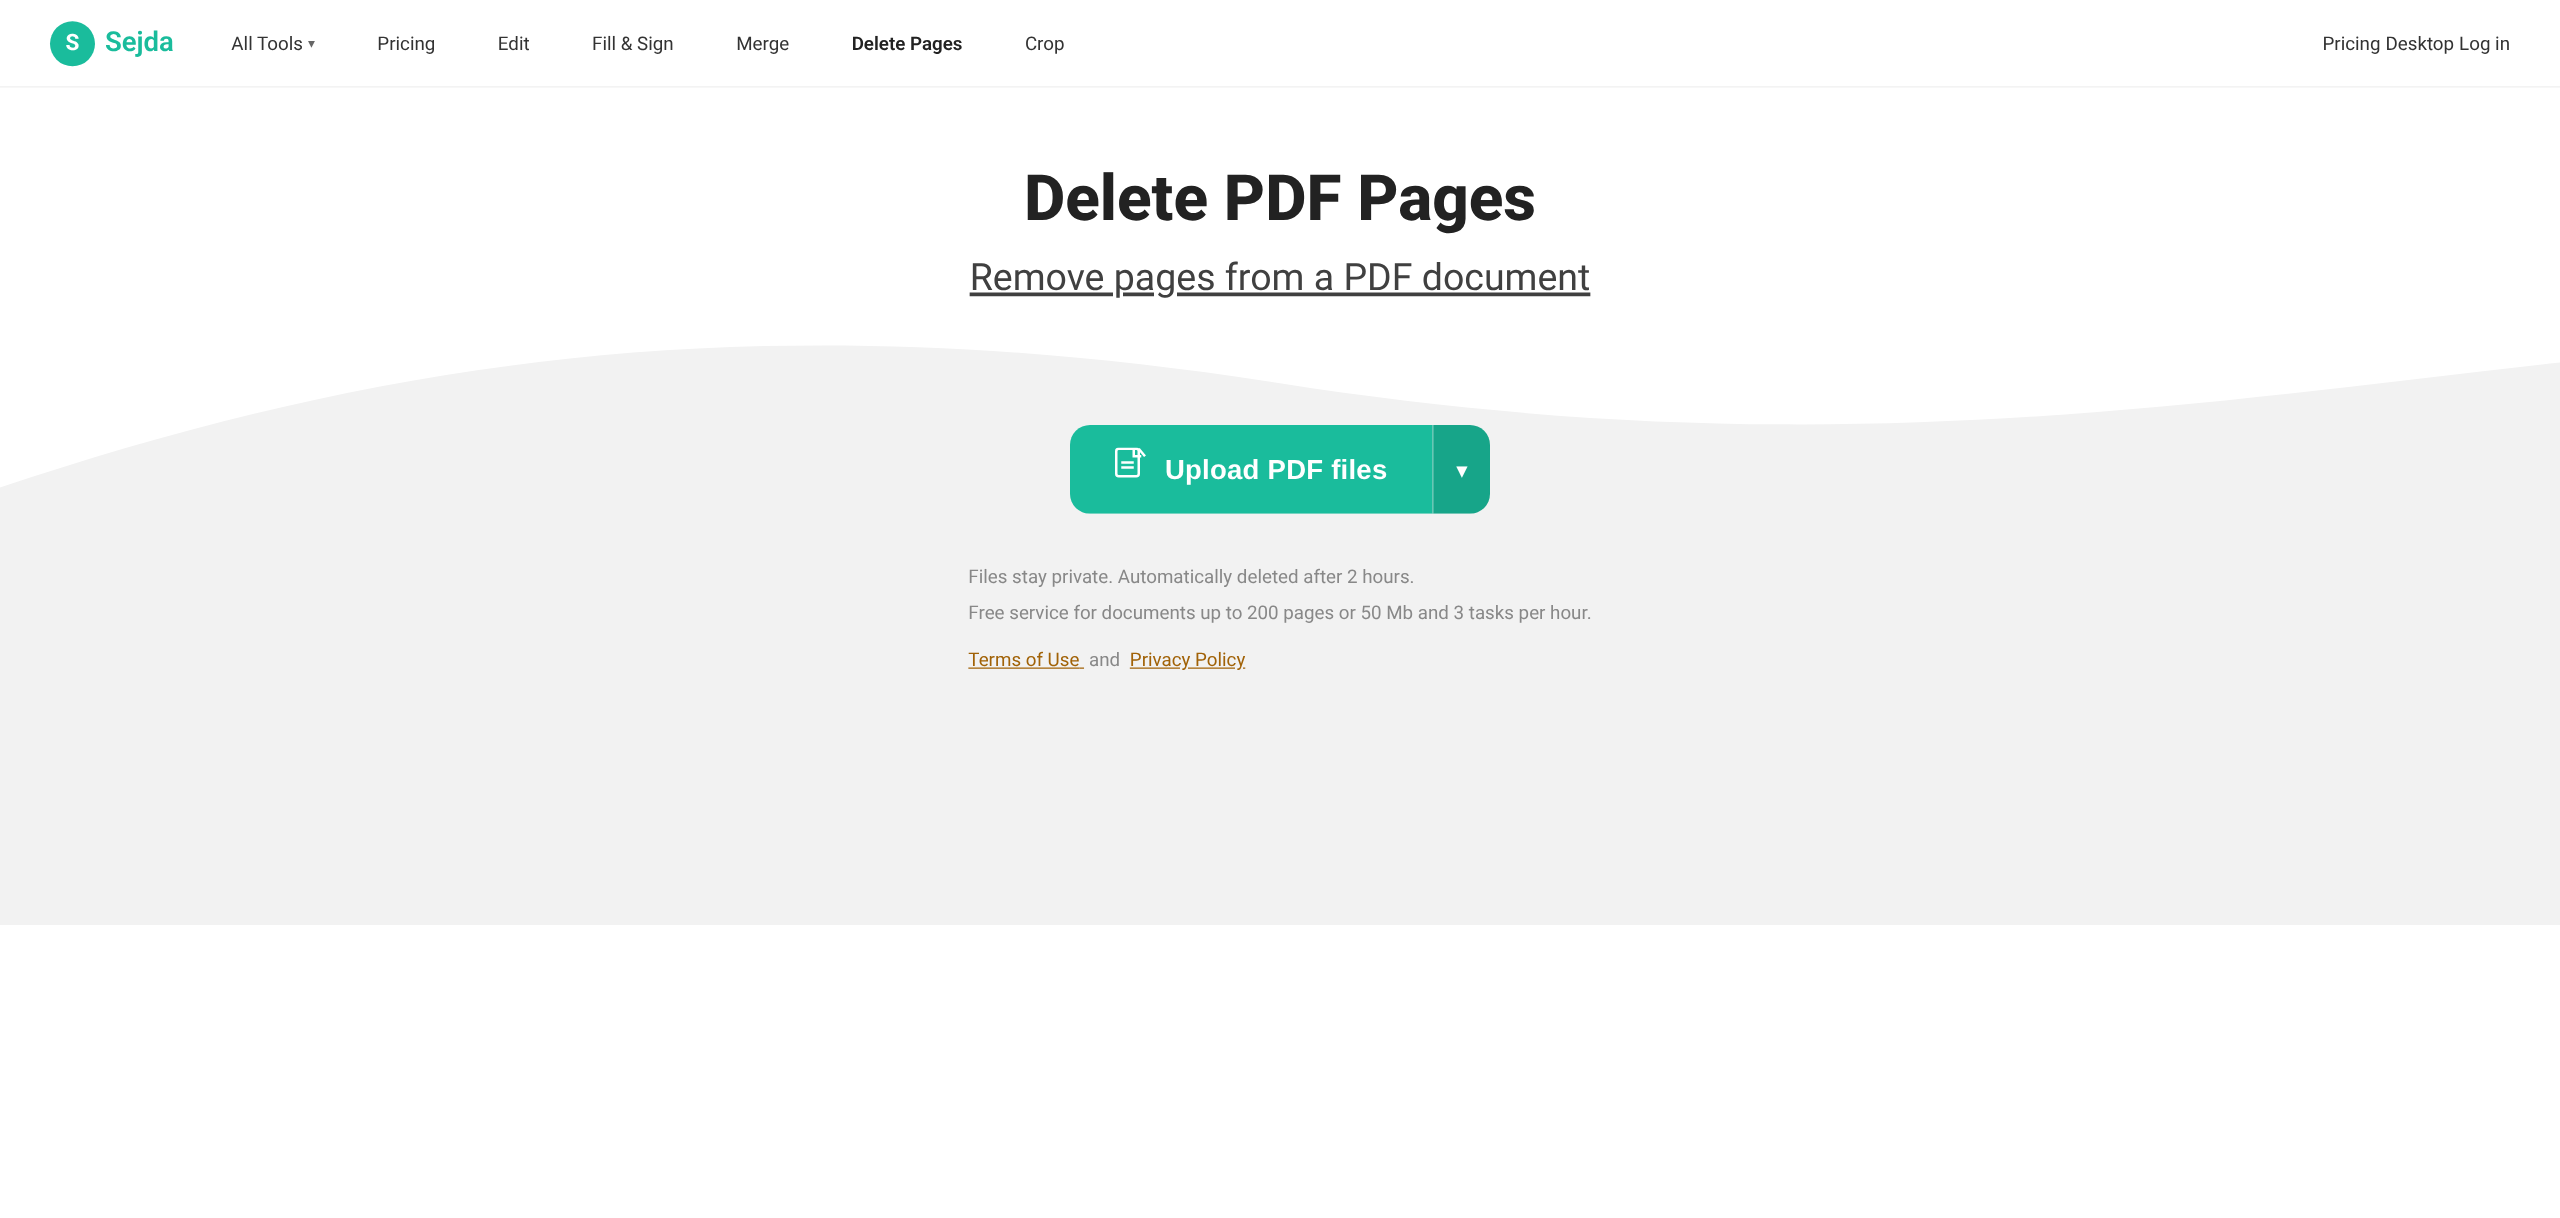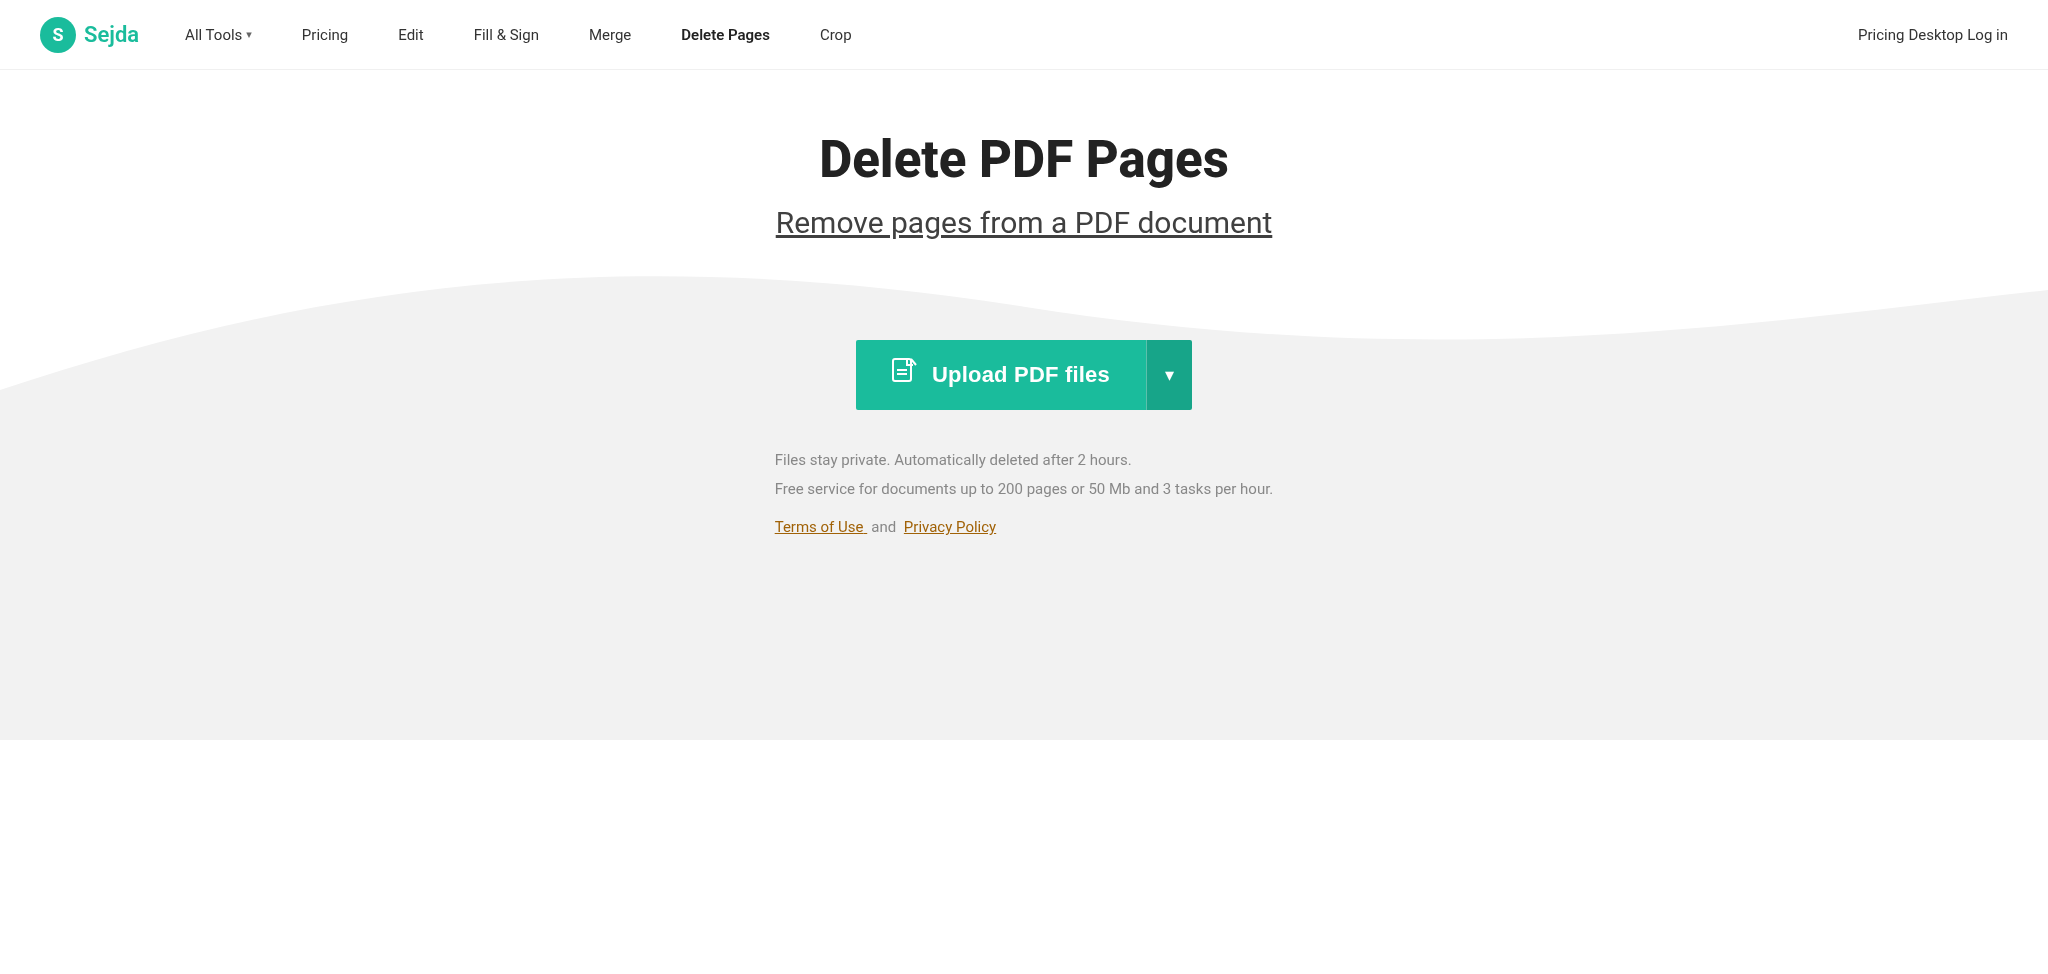--- a/index.html
+++ b/index.html
@@ -139,21 +139,21 @@
       z-index: 2;
       display: flex;
       flex-direction: column;
       align-items: center;
       padding-top: 100px;
     }
 
     .upload-btn-wrapper {
       display: flex;
       align-items: stretch;
-      border-radius: 2px;
+      border-radius: 16px;
       overflow: hidden;
       margin-bottom: 36px;
     }
 
     .upload-btn-main {
       background: #1abc9c;
       color: white;
       border: none;
       padding: 18px 36px;
       font-size: 22px;

